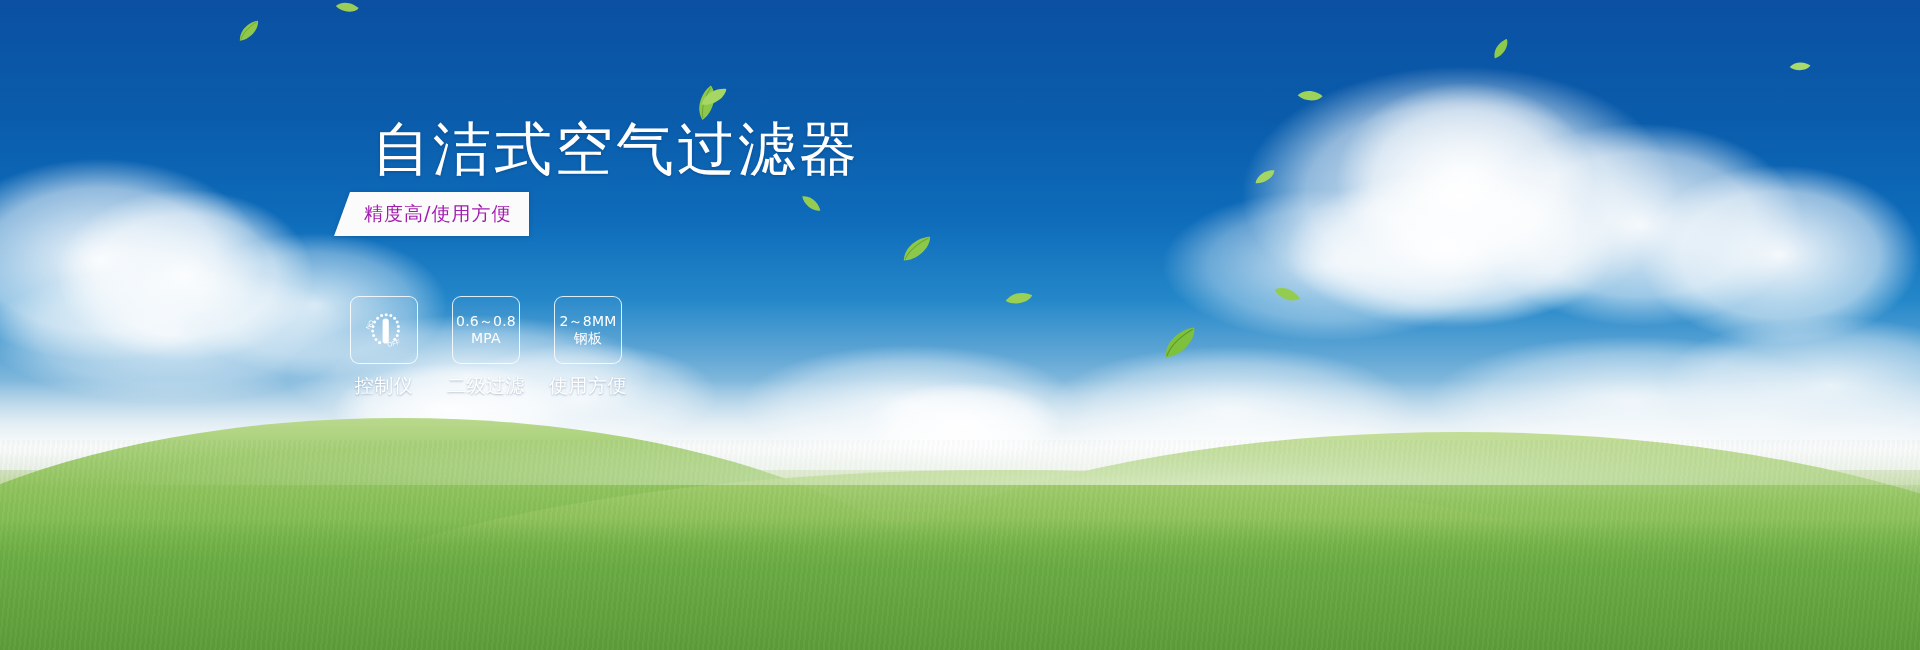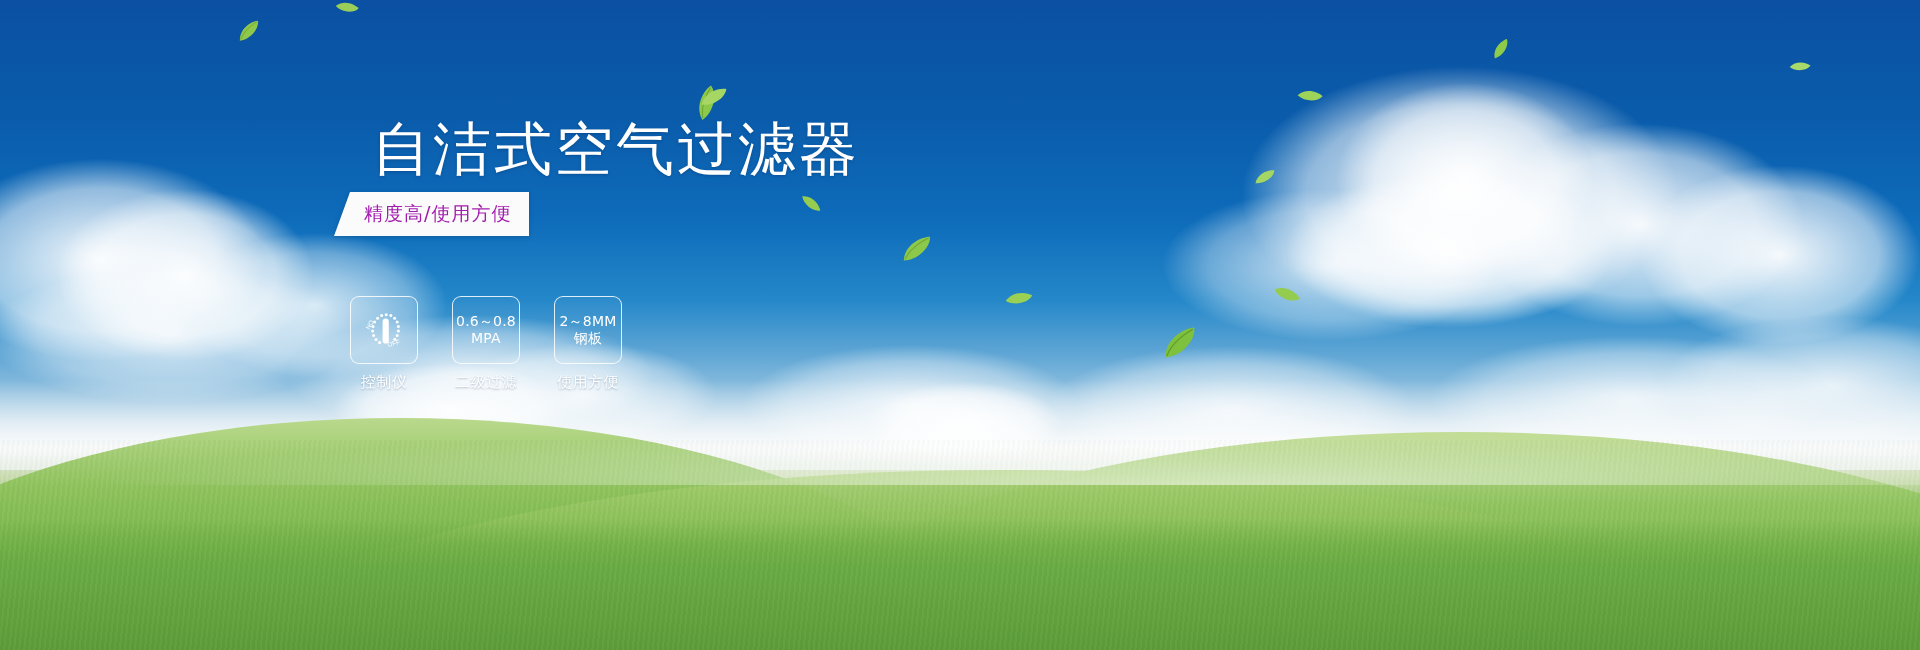--- a/index.html
+++ b/index.html
@@ -110,21 +110,21 @@
     color:#ffffff;
     background:rgba(255,255,255,0.04);
   }
   .feat-txt {
     text-align:center; color:#fff; line-height:1.18;
     font-size:14px; letter-spacing:.2px;
     font-family:"DejaVu Sans","Liberation Sans",sans-serif;
   }
   .feat-txt .big { font-size:14px; }
   .feat-cap {
-    margin-top:9px; color:#ffffff; font-size:15px;
+    margin-top:9px; color:#ffffff; font-size:19px;
     white-space:nowrap; letter-spacing:.5px;
     text-shadow:0 1px 2px rgba(0,40,90,.3);
     font-family:"DejaVu Sans","Liberation Sans",sans-serif;
   }
   .feat-box svg { display:block; }
 </style>
 </head>
 <body>
 
 <div id="banner">

